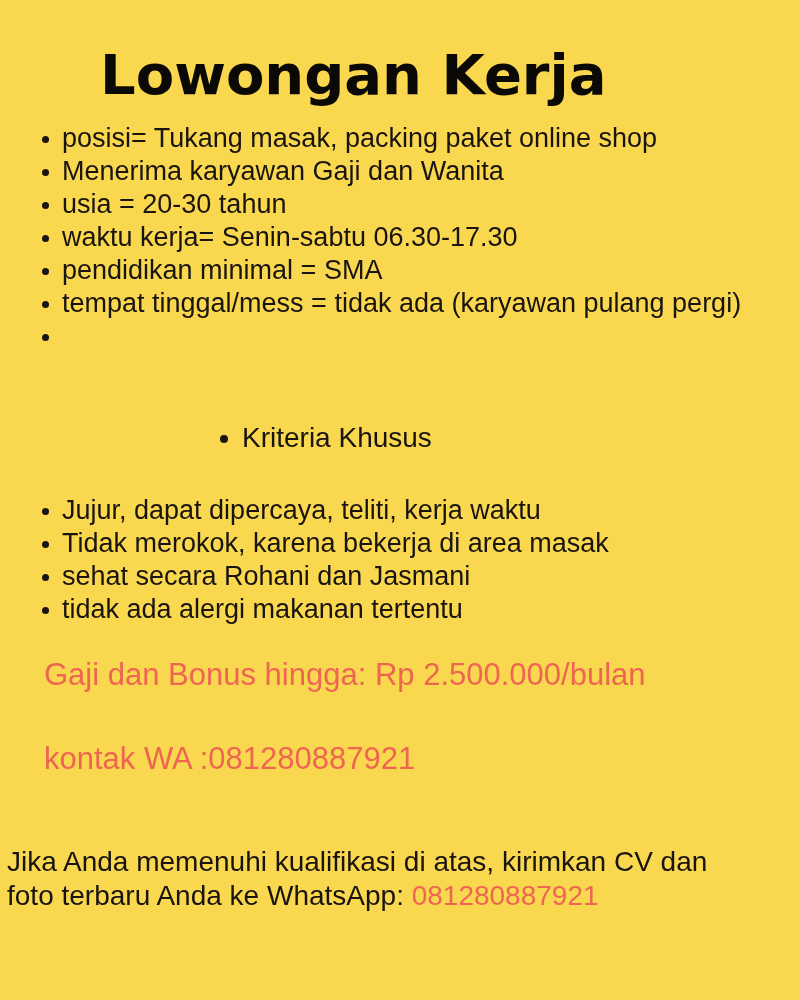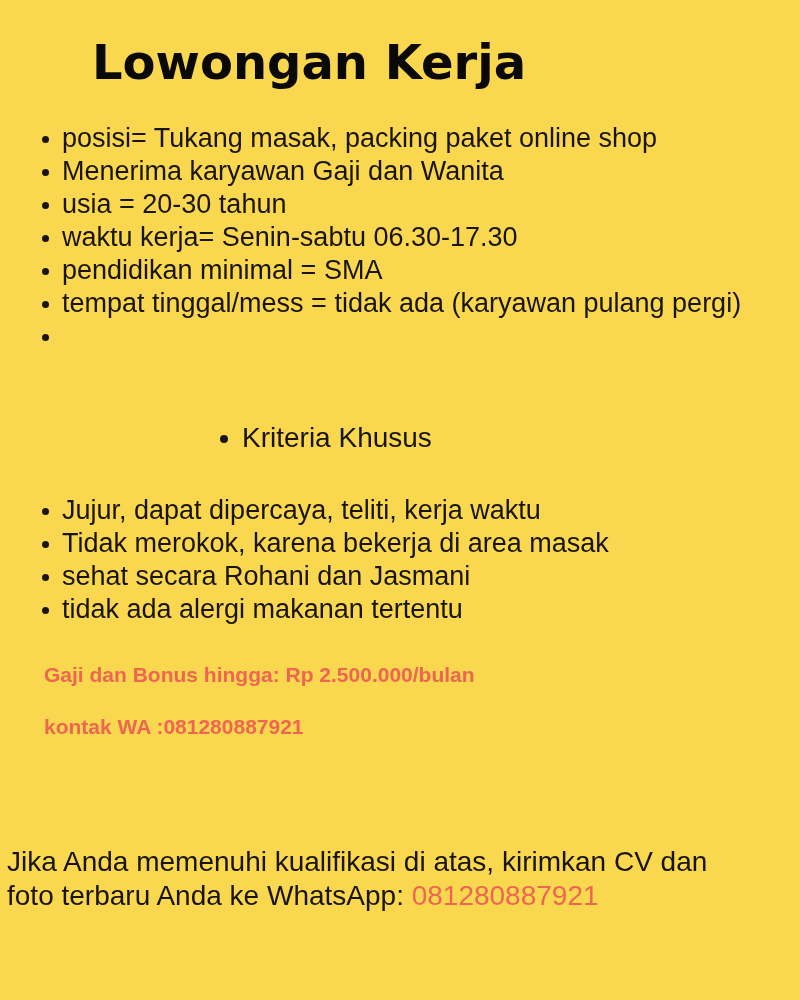--- a/index.html
+++ b/index.html
@@ -14,24 +14,24 @@
       overflow: hidden;
       font-family: "Liberation Sans", sans-serif;
       color: #1a1410;
     }
     .title {
       position: absolute;
       left: 84px;
       top: 28px;
       font-family: "DejaVu Sans", sans-serif;
       font-weight: bold;
-      font-size: 48px;
+      font-size: 56px;
       letter-spacing: 0px;
       color: #0b0905;
-      margin: 8px;
+      margin: 16px;
       line-height: 1.1;
     }
     ul {
       margin: 0;
       padding: 0;
       list-style: none;
     }
     .list {
       position: absolute;
       left: 40px;
@@ -67,27 +67,27 @@
       left: 2px;
       top: 15px;
       width: 8px;
       height: 8px;
       border-radius: 50%;
       background: #1a1410;
     }
     .salary, .contact {
       position: absolute;
       left: 44px;
-      font-weight: bold;
-      font-size: 21px;
+      font-weight: normal;
+      font-size: 31px;
       color: #ee6552;
       line-height: 30px;
     }
     .salary { top: 660px; }
-    .contact { top: 712px; }
+    .contact { top: 744px; }
     .closing {
       position: absolute;
       left: 7px;
       top: 799px;
       width: 740px;
       font-size: 28px;
       line-height: 34px;
       color: #1a1410;
       margin-top: 46px;
     }

